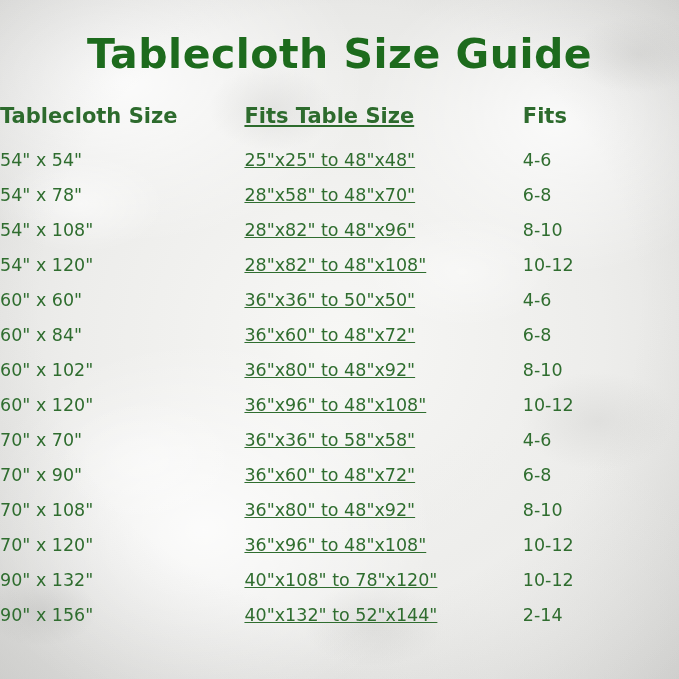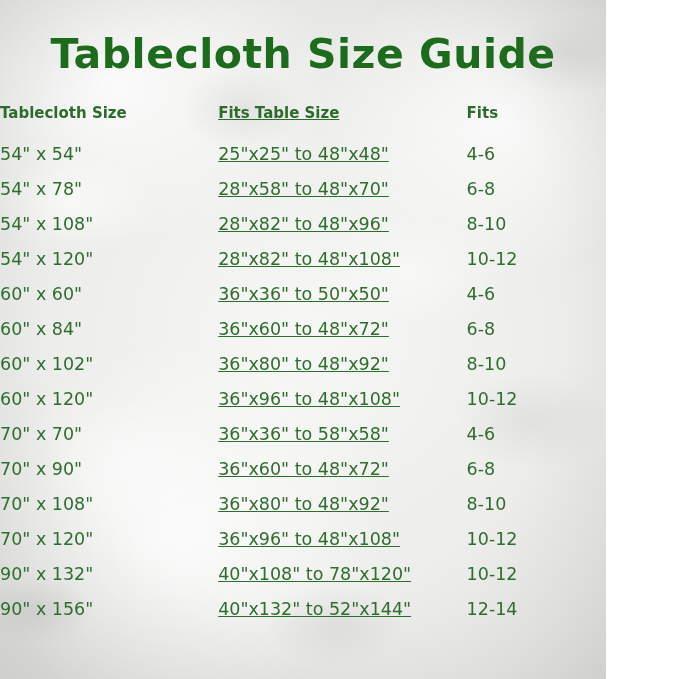--- a/index.html
+++ b/index.html
@@ -7,21 +7,21 @@
     padding: 0;
   }
   body {
     width: 679px;
     height: 679px;
     overflow: hidden;
     font-family: "DejaVu Sans", sans-serif;
   }
   .page {
     position: relative;
-    width: 606px;
+    width: 679px;
     height: 679px;
     box-sizing: border-box;
     background:
       radial-gradient(ellipse 60% 40% at 18% 12%, rgba(255,255,255,0.85), rgba(255,255,255,0) 60%),
       radial-gradient(ellipse 45% 35% at 82% 18%, rgba(255,255,255,0.75), rgba(255,255,255,0) 65%),
       radial-gradient(ellipse 55% 45% at 30% 78%, rgba(255,255,255,0.8), rgba(255,255,255,0) 62%),
       radial-gradient(ellipse 50% 40% at 75% 88%, rgba(238,238,236,0.9), rgba(255,255,255,0) 60%),
       radial-gradient(circle at 50% 50%, #f7f7f5 0%, #ededeb 55%, #dededc 100%),
       linear-gradient(135deg, #f2f2f0 0%, #e6e6e4 50%, #efefed 100%);
   }
@@ -66,21 +66,21 @@
   table.guide {
     width: 100%;
     border-collapse: collapse;
     margin-top: 22px;
     table-layout: fixed;
   }
   table.guide th {
     color: #2d6b2d;
     font-family: "DejaVu Sans", sans-serif;
     font-weight: bold;
-    font-size: 15px;
+    font-size: 21px;
     padding: 4px 0 14px 0;
     text-align: left;
     white-space: nowrap;
   }
   table.guide td {
     color: #2f6d2f;
     font-family: "DejaVu Sans", sans-serif;
     font-size: 17.5px;
     padding: 7.5px 0;
     text-align: left;
@@ -181,18 +181,18 @@
           <td class="col3">10-12</td>
         </tr>
         <tr>
           <td class="col1">90" x 132"</td>
           <td class="col2">40"x108" to 78"x120"</td>
           <td class="col3">10-12</td>
         </tr>
         <tr>
           <td class="col1">90" x 156"</td>
           <td class="col2">40"x132" to 52"x144"</td>
-          <td class="col3">12-14</td>
+          <td class="col3">2-14</td>
         </tr>
       </tbody>
     </table>
   </div>
 </div>
 
 </body></html>

